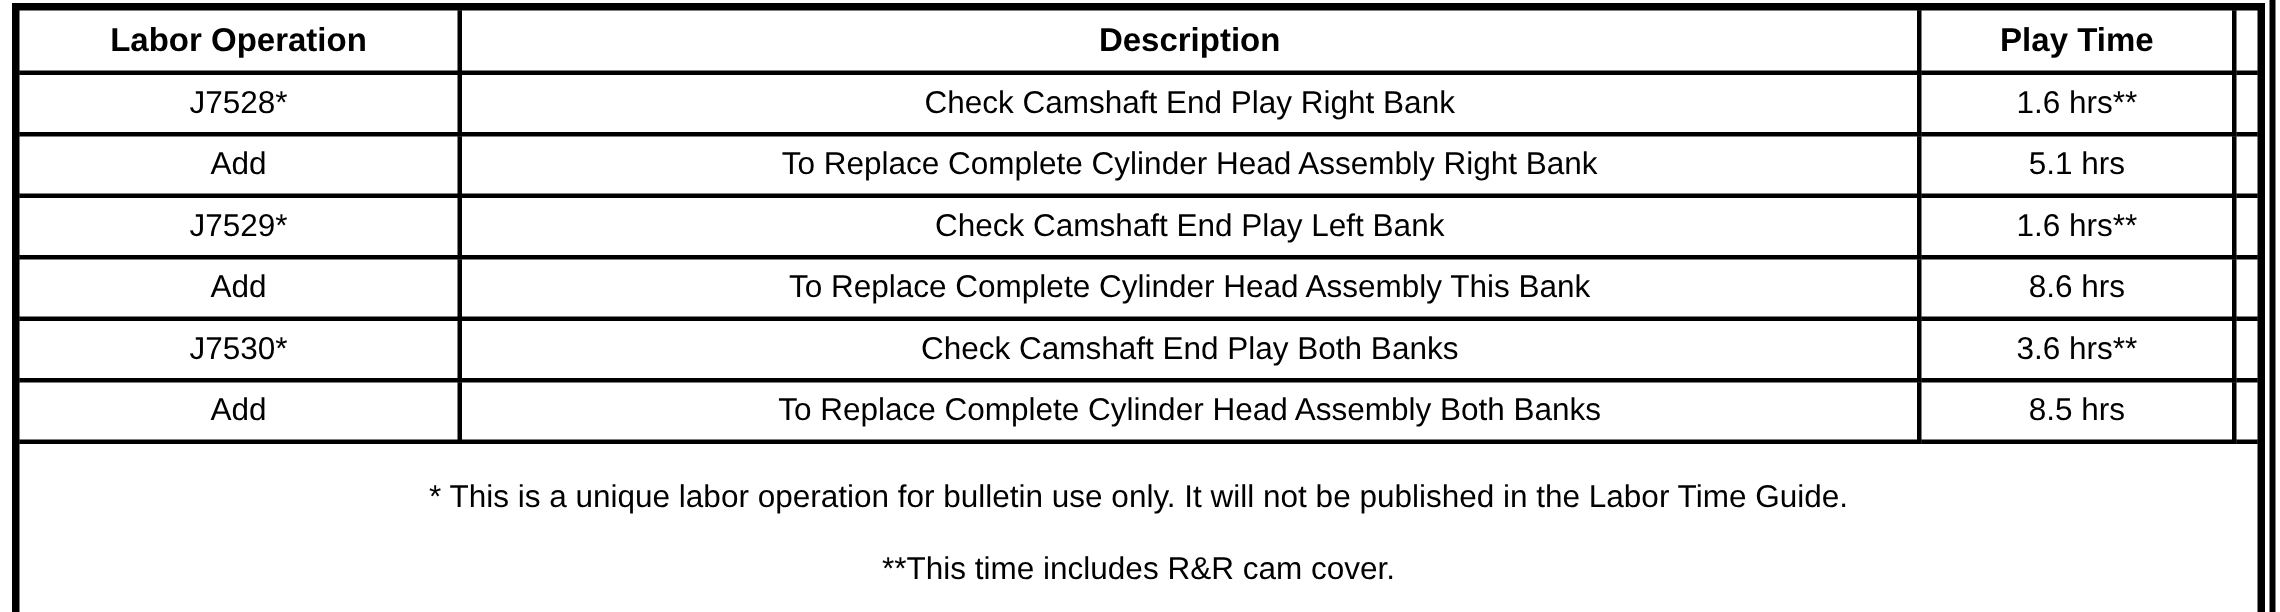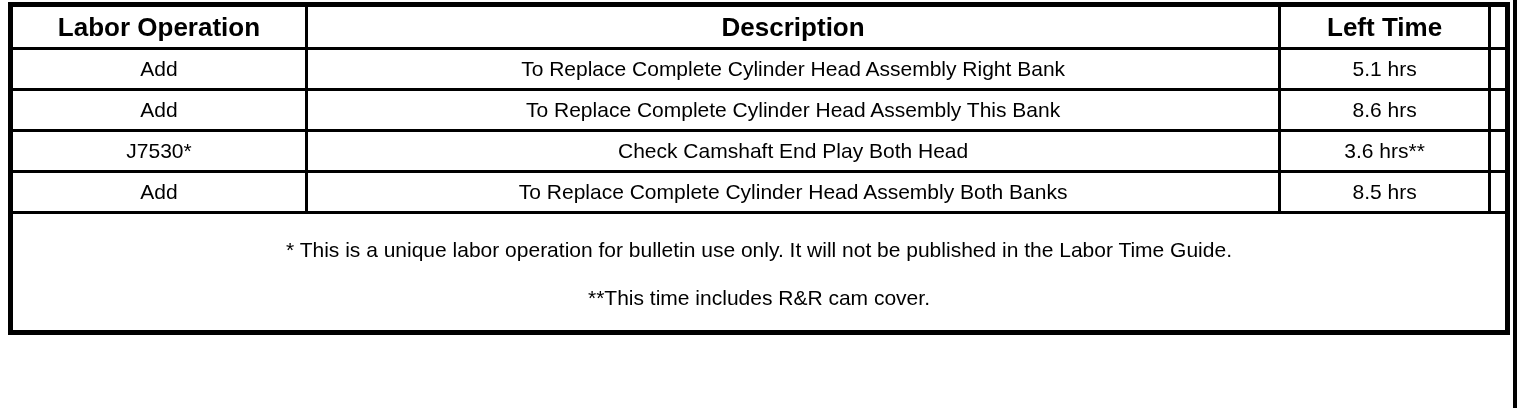--- a/index.html
+++ b/index.html
@@ -28,21 +28,21 @@
   .labor-table th,
   .labor-table td {
     border: 3px solid #000000;
     text-align: center;
     vertical-align: middle;
     padding: 0;
     overflow: hidden;
     white-space: nowrap;
   }
   .labor-table th {
-    font-size: 26px;
+    font-size: 22px;
     font-weight: bold;
     height: 40px;
   }
   .labor-table td {
     font-size: 21px;
     font-weight: normal;
     height: 38px;
   }
   col.c-op   { width: 295px; }
   col.c-desc { width: 970px; }
@@ -79,40 +79,52 @@
   <colgroup>
     <col class="c-op">
     <col class="c-desc">
     <col class="c-time">
     <col class="c-gap">
   </colgroup>
   <thead>
     <tr>
       <th>Labor Operation</th>
       <th>Description</th>
-      <th>Left Time</th>
+      <th>Play Time</th>
       <th></th>
     </tr>
   </thead>
   <tbody>
     <tr>
+      <td>J7528*</td>
+      <td>Check Camshaft End Play Right Bank</td>
+      <td>1.6 hrs**</td>
+      <td></td>
+    </tr>
+    <tr>
       <td>Add</td>
       <td>To Replace Complete Cylinder Head Assembly Right Bank</td>
       <td>5.1 hrs</td>
+      <td></td>
+    </tr>
+    <tr>
+      <td>J7529*</td>
+      <td>Check Camshaft End Play Left Bank</td>
+      <td>1.6 hrs**</td>
       <td></td>
     </tr>
     <tr>
       <td>Add</td>
       <td>To Replace Complete Cylinder Head Assembly This Bank</td>
       <td>8.6 hrs</td>
       <td></td>
     </tr>
     <tr>
       <td>J7530*</td>
-      <td>Check Camshaft End Play Both Head</td>
+      <td>Check Camshaft End Play Both Banks</td>
       <td>3.6 hrs**</td>
       <td></td>
     </tr>
     <tr>
       <td>Add</td>
       <td>To Replace Complete Cylinder Head Assembly Both Banks</td>
       <td>8.5 hrs</td>
       <td></td>
     </tr>
     <tr class="footnote-row">

